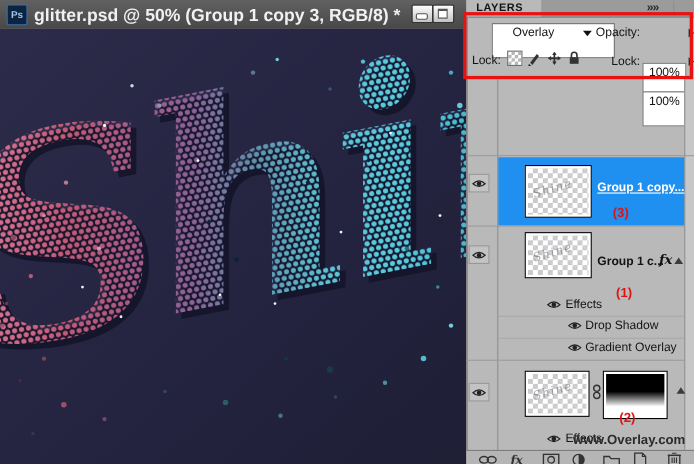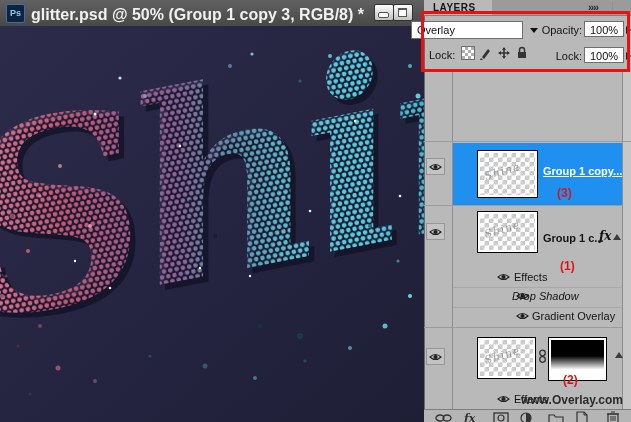--- a/index.html
+++ b/index.html
@@ -20,24 +20,24 @@
   .winbtn .max{position:absolute;left:4px;top:3px;width:7px;height:6px;background:#fff;
     border:1px solid #555;border-top:2px solid #555;}
   
   .panel{left:424px;top:0;width:207px;height:422px;background:#b9b9b9;border-left:1px solid #6a6a6a;}
   .tabstrip{left:424px;top:0;width:207px;height:15px;background:#9b9b9b;border-bottom:1px solid #7f7f7f;}
   .tab{left:424px;top:0;width:68px;height:15px;background:#b9b9b9;color:#141414;
     font-size:10px;font-weight:bold;letter-spacing:.5px;line-height:15px;padding-left:9px;box-sizing:border-box;}
   .panel-menu{left:588px;top:0px;color:#2a2a2a;font-size:11px;font-weight:bold;letter-spacing:-1px;line-height:15px;}
   .lbl{font-size:11px;color:#141414;}
   .field{background:#fff;border:1px solid #6e6e6e;box-sizing:border-box;font-size:11px;color:#111;}
-  .combo{left:411px;top:21px;width:112px;height:18px;line-height:16px;padding-left:5px;}
+  .combo{left:447px;top:21px;width:112px;height:32px;line-height:16px;padding-left:18px;}
   .combo-arrow{left:530px;top:28px;width:0;height:0;border-left:4px solid transparent;
     border-right:4px solid transparent;border-top:5px solid #111;}
-  .valbox{width:40px;height:16px;text-align:center;line-height:16px;}
+  .valbox{width:40px;height:32px;text-align:center;line-height:16px;margin-top:36px;}
   .spin{width:0;height:0;border-top:4px solid transparent;border-bottom:4px solid transparent;border-left:5px solid #222;}
   .redbox{left:421px;top:11px;width:209px;height:61px;border:3px solid #ea1111;box-sizing:border-box;}
   .checker-sm{width:14px;height:14px;border:1px solid #707070;box-sizing:border-box;background-color:#fff;
     background-image:linear-gradient(45deg,#b0b0b0 25%,transparent 25%,transparent 75%,#b0b0b0 75%),
       linear-gradient(45deg,#b0b0b0 25%,transparent 25%,transparent 75%,#b0b0b0 75%);
     background-size:6px 6px;background-position:0 0,3px 3px;}
   .vline{width:1px;background:#909090;}
   .hline{height:1px;background:#9c9c9c;}
   .hline-soft{height:1px;background:#a9a9a9;}
   .scrollstrip{left:622px;top:72px;width:9px;height:337px;background:#c7c7c7;border-left:1px solid #8e8e8e;box-sizing:border-box;}
@@ -227,21 +227,21 @@
     <path d="M1 5 Q6.5 0 12 5 Q6.5 10 1 5 Z" fill="none" stroke="#222" stroke-width="1.1"></path>
     <circle cx="6.5" cy="5" r="2.1" fill="#222"></circle>
   </svg>
   <div class="abs efftext" style="left:514px;top:271px;">Effects</div>
   <div class="abs hline-soft" style="left:453px;top:287px;width:169px;"></div>
 
   <svg class="abs" style="left:516px;top:291px;" width="13" height="10">
     <path d="M1 5 Q6.5 0 12 5 Q6.5 10 1 5 Z" fill="none" stroke="#222" stroke-width="1.1"></path>
     <circle cx="6.5" cy="5" r="2.1" fill="#222"></circle>
   </svg>
-  <div class="abs efftext" style="left:512px;top:290px;font-style:italic;">Drop Shadow</div>
+  <div class="abs efftext" style="left:532px;top:290px;">Drop Shadow</div>
   <div class="abs hline-soft" style="left:453px;top:307px;width:169px;"></div>
 
   <svg class="abs" style="left:516px;top:311px;" width="13" height="10">
     <path d="M1 5 Q6.5 0 12 5 Q6.5 10 1 5 Z" fill="none" stroke="#222" stroke-width="1.1"></path>
     <circle cx="6.5" cy="5" r="2.1" fill="#222"></circle>
   </svg>
   <div class="abs efftext" style="left:532px;top:310px;">Gradient Overlay</div>
   <div class="abs hline" style="left:424px;top:327px;width:198px;"></div>
 
   <div class="abs eyecell" style="left:426px;top:348px;">

